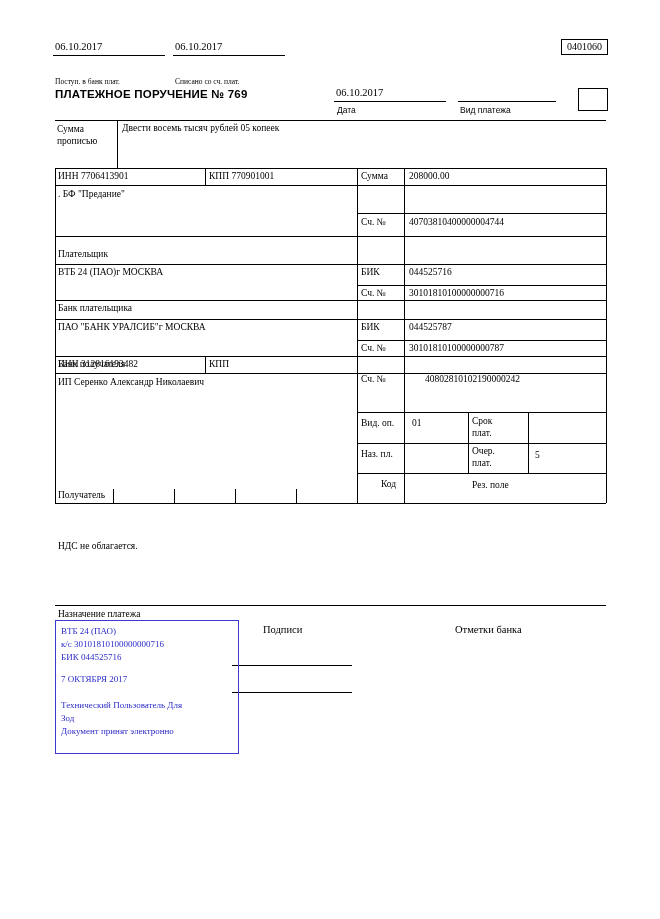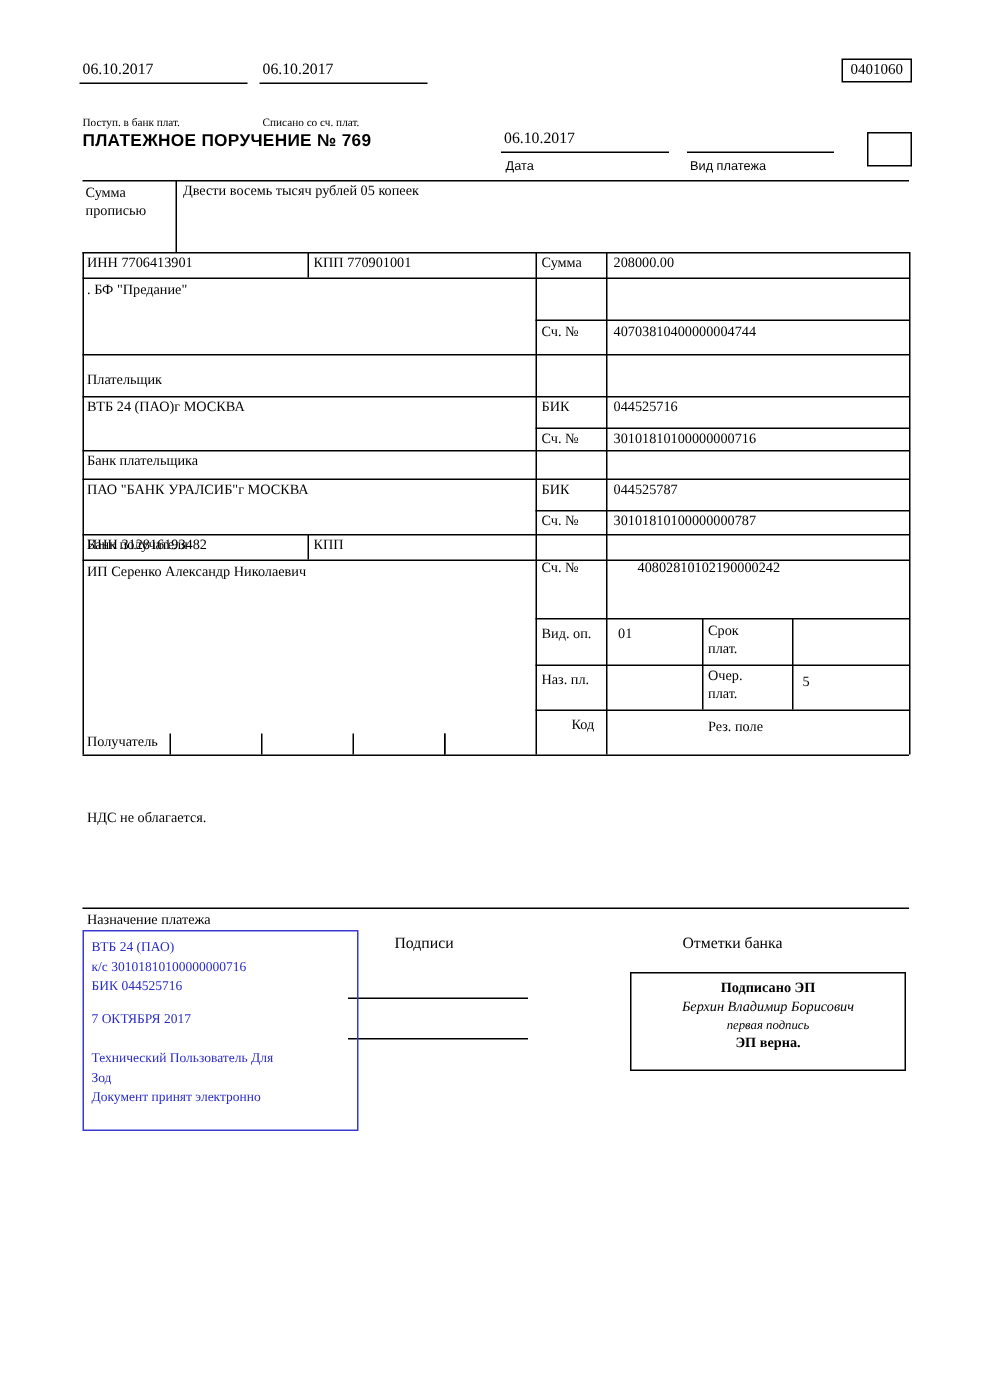--- a/index.html
+++ b/index.html
@@ -229,20 +229,14 @@
     <div>к/с 30101810100000000716</div>
     <div>БИК 044525716</div>
     <div style="height:9px;"></div>
     <div>7 ОКТЯБРЯ 2017</div>
     <div style="height:13px;"></div>
     <div>Технический Пользователь Для</div>
     <div>Зод</div>
     <div>Документ принят электронно</div>
   </div>
 
-  <div class="abs sig-box" style="left:420px; top:648px; width:182px; height:64px;">
-    <div class="stamp-bold" style="margin-top:5px;">Подписано ЭП</div>
-    <div class="stamp-name" style="margin-top:3px;">Берхин Владимир Борисович</div>
-    <div class="small-italic" style="margin-top:1px;">первая подпись</div>
-    <div class="stamp-bold" style="margin-top:3px;">ЭП верна.</div>
-  </div>
 
 </div>
 
 </body></html>

